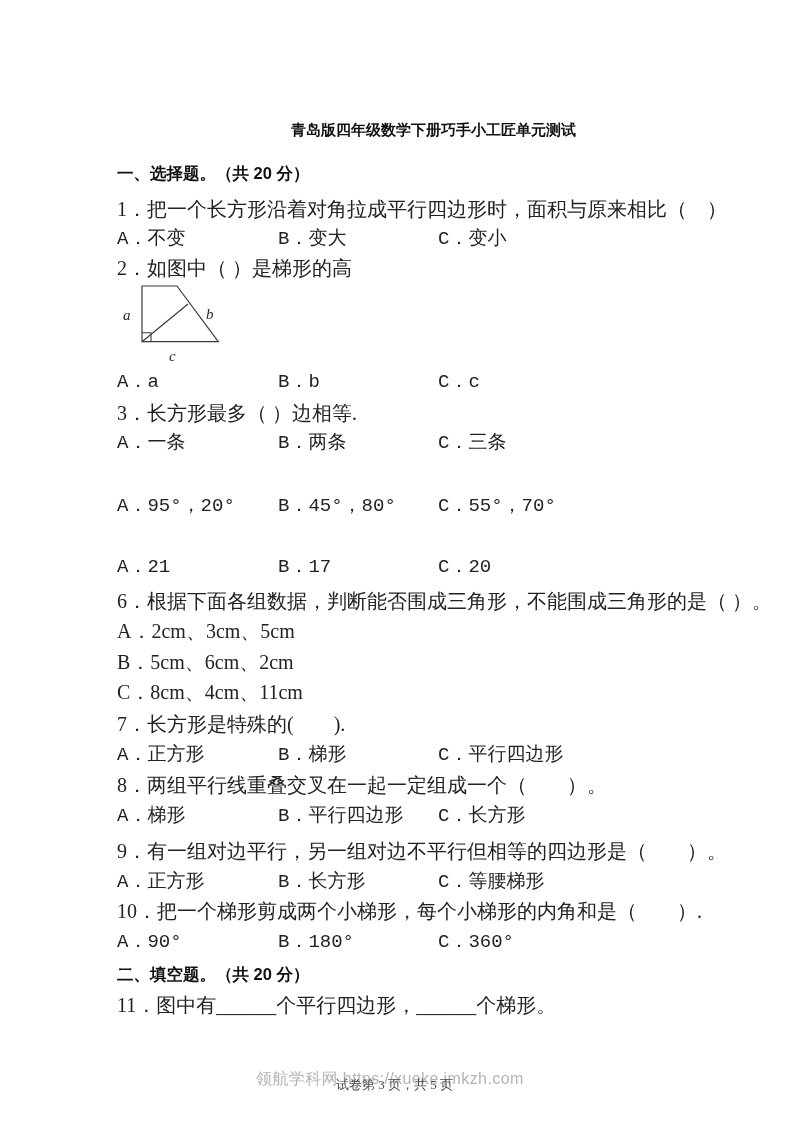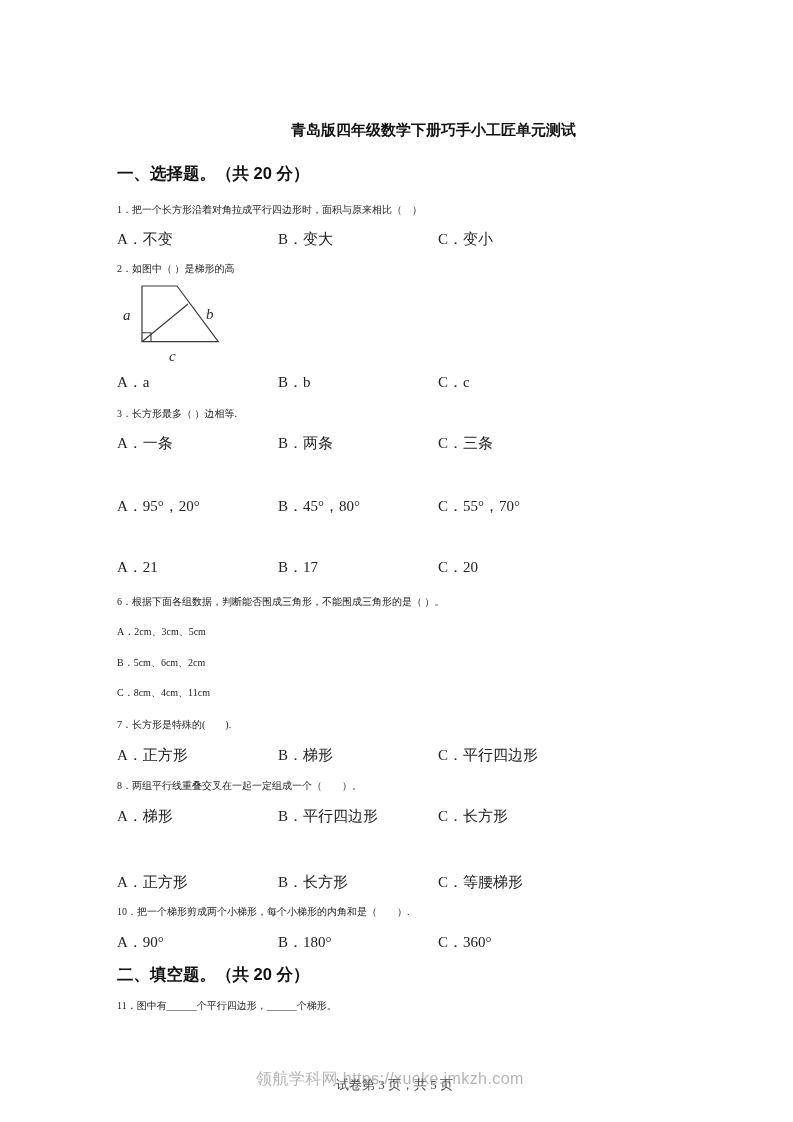--- a/index.html
+++ b/index.html
@@ -21,27 +21,28 @@
   }
   .sec{
     position:absolute;left:117px;
     font-family:"Liberation Sans","DejaVu Sans",sans-serif;
     font-weight:700;font-size:16.5px;color:#101010;
     white-space:nowrap;
     text-align:right;
   }
   .line{
     position:absolute;left:117px;
-    font-size:10px;line-height:17px;
+    font-size:20px;line-height:17px;
     white-space:nowrap;
   }
   .opt{
     position:absolute;
-    font-size:15px;line-height:17px;
+    font-size:19px;line-height:17px;
     white-space:nowrap;
+    font-family:Liberation Mono, monospace;
   }
   .col-a{left:117px}
   .col-b{left:278px}
   .col-c{left:438px}
   .figure{
     position:absolute;left:117px;top:282px;
   }
   .figure text{
     font-family:"Liberation Serif","DejaVu Serif",serif;
     font-style:italic;font-size:15px;fill:#2c2c2c;
@@ -108,20 +109,21 @@
   <div class="line" style="top:716px">7．长方形是特殊的(　　).</div>
   <div class="opt col-a" style="top:747px">A．正方形</div>
   <div class="opt col-b" style="top:747px">B．梯形</div>
   <div class="opt col-c" style="top:747px">C．平行四边形</div>
 
   <div class="line" style="top:777px">8．两组平行线重叠交叉在一起一定组成一个（　　）。</div>
   <div class="opt col-a" style="top:808px">A．梯形</div>
   <div class="opt col-b" style="top:808px">B．平行四边形</div>
   <div class="opt col-c" style="top:808px">C．长方形</div>
 
+  <div class="line" style="top:843px">9．有一组对边平行，另一组对边不平行但相等的四边形是（　　）。</div>
   <div class="opt col-a" style="top:874px">A．正方形</div>
   <div class="opt col-b" style="top:874px">B．长方形</div>
   <div class="opt col-c" style="top:874px">C．等腰梯形</div>
 
   <div class="line" style="top:903px">10．把一个梯形剪成两个小梯形，每个小梯形的内角和是（　　）.</div>
   <div class="opt col-a" style="top:934px">A．90°</div>
   <div class="opt col-b" style="top:934px">B．180°</div>
   <div class="opt col-c" style="top:934px">C．360°</div>
 
   <div class="sec" style="top:964px">二、填空题。（共 20 分）</div>

